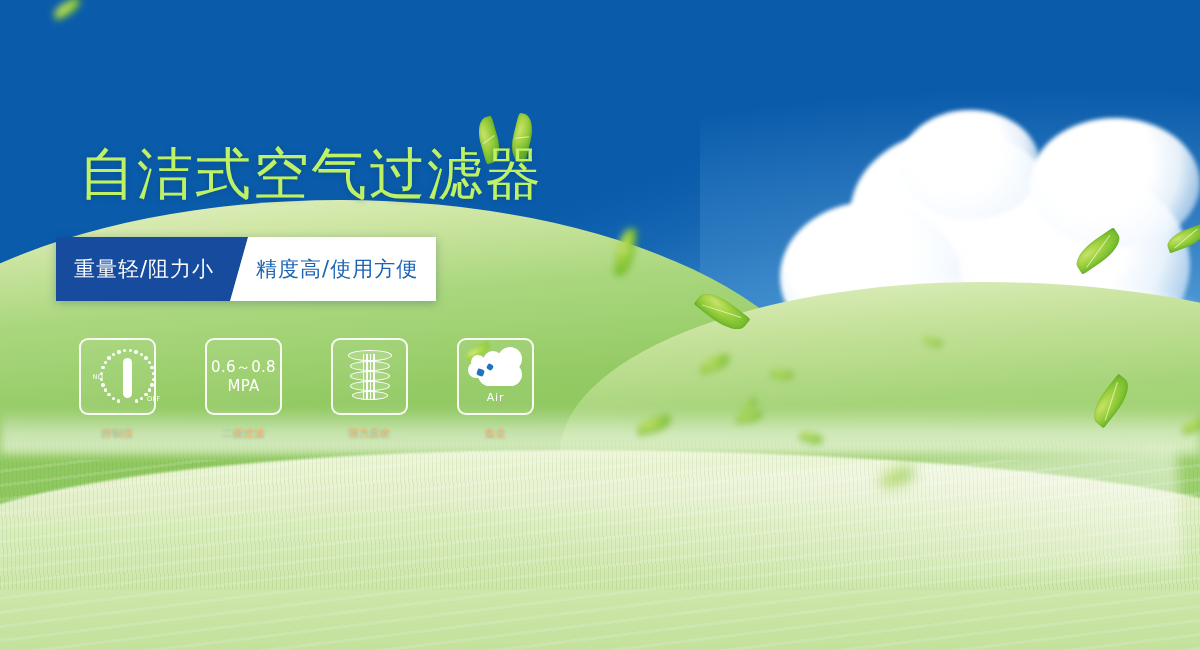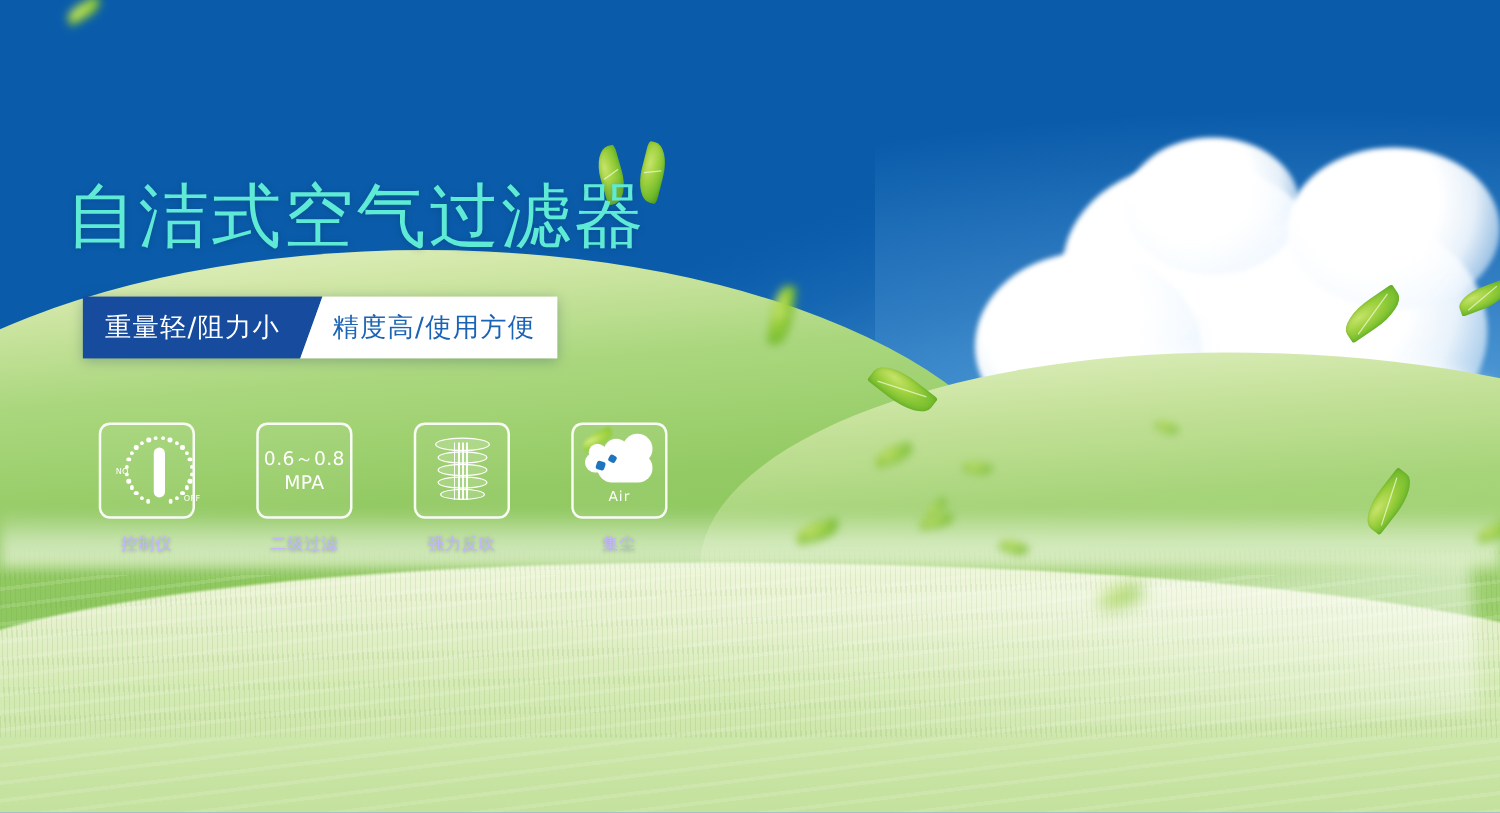--- a/index.html
+++ b/index.html
@@ -121,35 +121,35 @@
   }
   .leaf::after{
     content:""; position:absolute; left:12%; top:48%; width:76%; height:1px;
     background:rgba(250,255,235,.65); transform:rotate(-20deg);
   }
   .leaf.blurry{ filter:blur(3.5px); }
   .leaf.vblurry{ filter:blur(7px); opacity:.85; }
 
   
   .headline{
-    position:absolute; left:53px; top:146px;
+    position:absolute; left:79px; top:146px;
     font-size:56px; line-height:1; letter-spacing:2px;
-    color:#5eead4; font-weight:300;
+    color:#bef264; font-weight:300;
     font-family:"DejaVu Sans","Liberation Sans",sans-serif;
     text-shadow:0 1px 6px rgba(2,40,80,.3);
     white-space:nowrap;
   }
 
   
   .sprout{ position:absolute; }
 
   
   .tagbar{
-    position:absolute; left:66px; top:237px;
-    height:50px; display:flex; align-items:stretch;
+    position:absolute; left:56px; top:237px;
+    height:64px; display:flex; align-items:stretch;
     filter:drop-shadow(0 2px 5px rgba(2,40,80,.28));
   }
   .tag-left{
     background:#164b9e;
     color:#ffffff;
     display:flex; align-items:center;
     padding:0 22px 0 18px;
     font-size:21px; letter-spacing:1px;
     font-family:"DejaVu Sans","Liberation Sans",sans-serif;
     clip-path:polygon(0 0, 100% 0, calc(100% - 18px) 100%, 0 100%);
@@ -182,22 +182,22 @@
     background:rgba(255,255,255,.05);
     position:relative;
   }
   .feat-txt{
     font-size:15px; line-height:1.22; text-align:center;
     letter-spacing:.3px; font-weight:400;
     font-family:"DejaVu Sans","Liberation Sans",sans-serif;
     white-space:nowrap;
   }
   .feat-label{
-    margin-top:11px; color:#c4b5fd;
-    font-size:13px; letter-spacing:.6px; white-space:nowrap;
+    margin-top:11px; color:#fdba74;
+    font-size:10px; letter-spacing:.6px; white-space:nowrap;
     font-family:"DejaVu Sans","Liberation Sans",sans-serif;
     text-shadow:0 1px 3px rgba(2,40,80,.35);
   }
 
   
   .dial{ position:relative; width:62px; height:62px;margin-left:20px; }
   .dial-dots{ position:absolute; inset:0; }
   .dial-dots i{
     position:absolute; width:3.4px; height:3.4px; border-radius:50%;
     background:#fff; left:50%; top:50%; margin:-1.7px;

